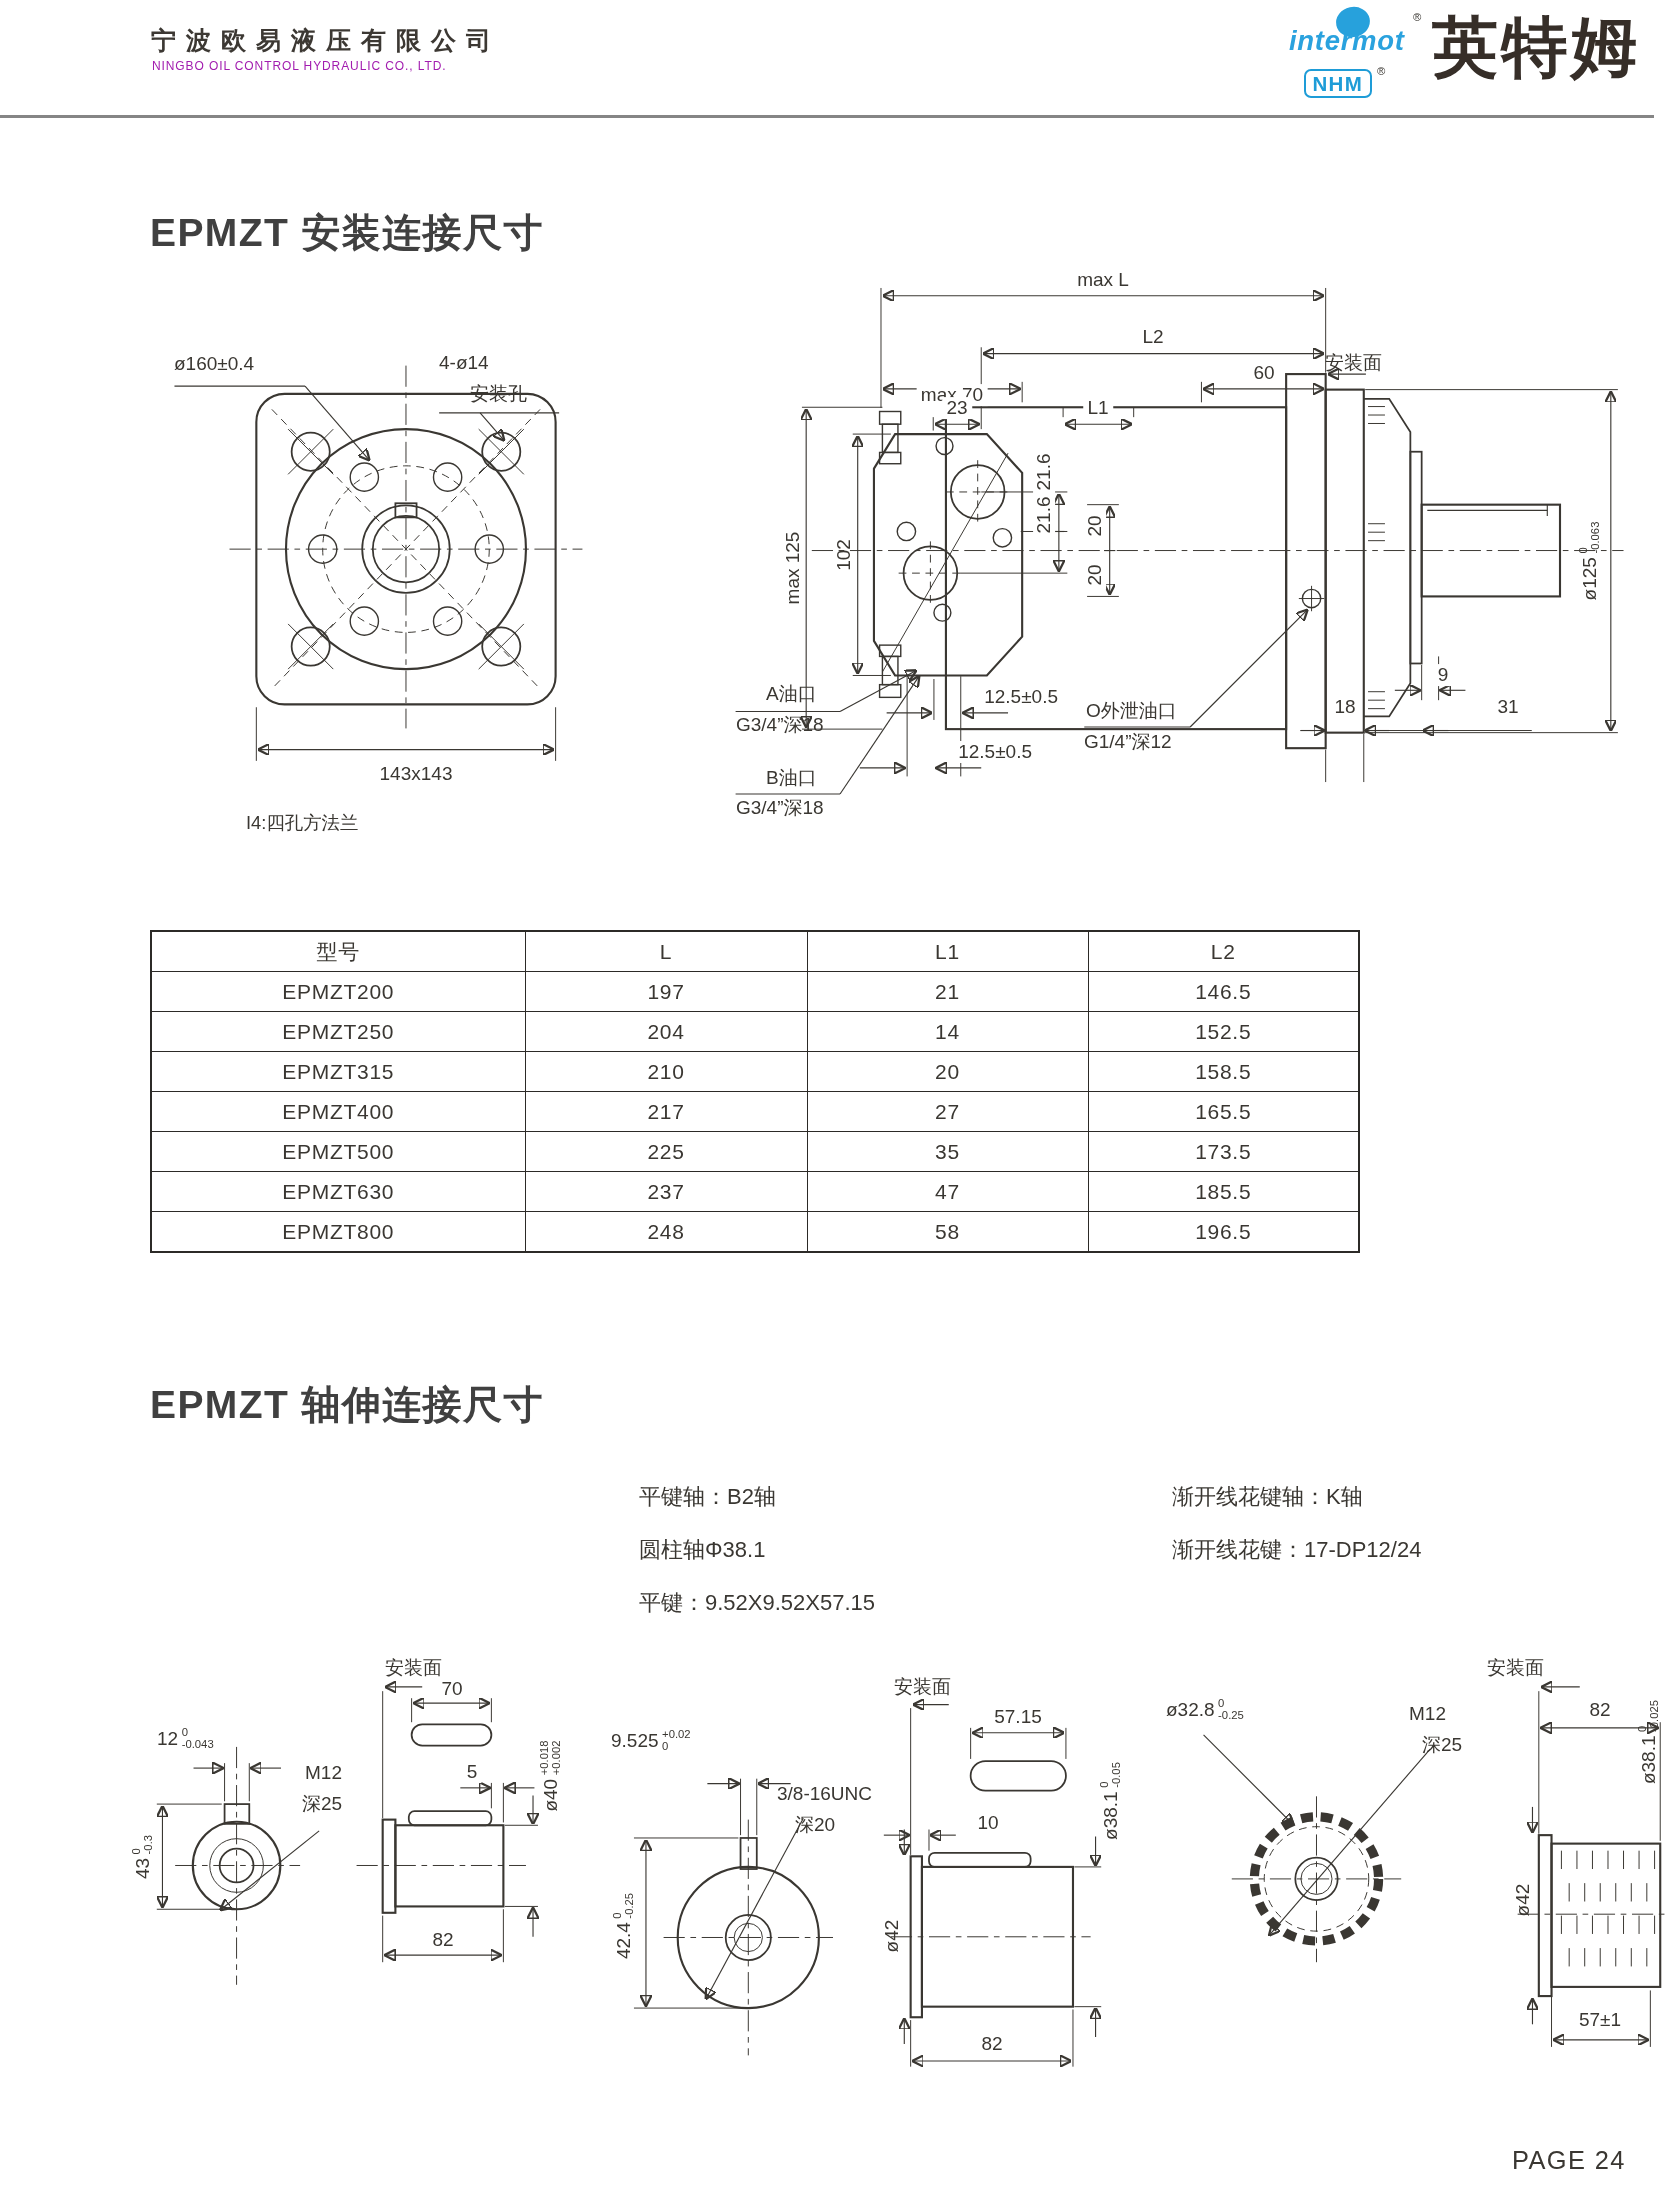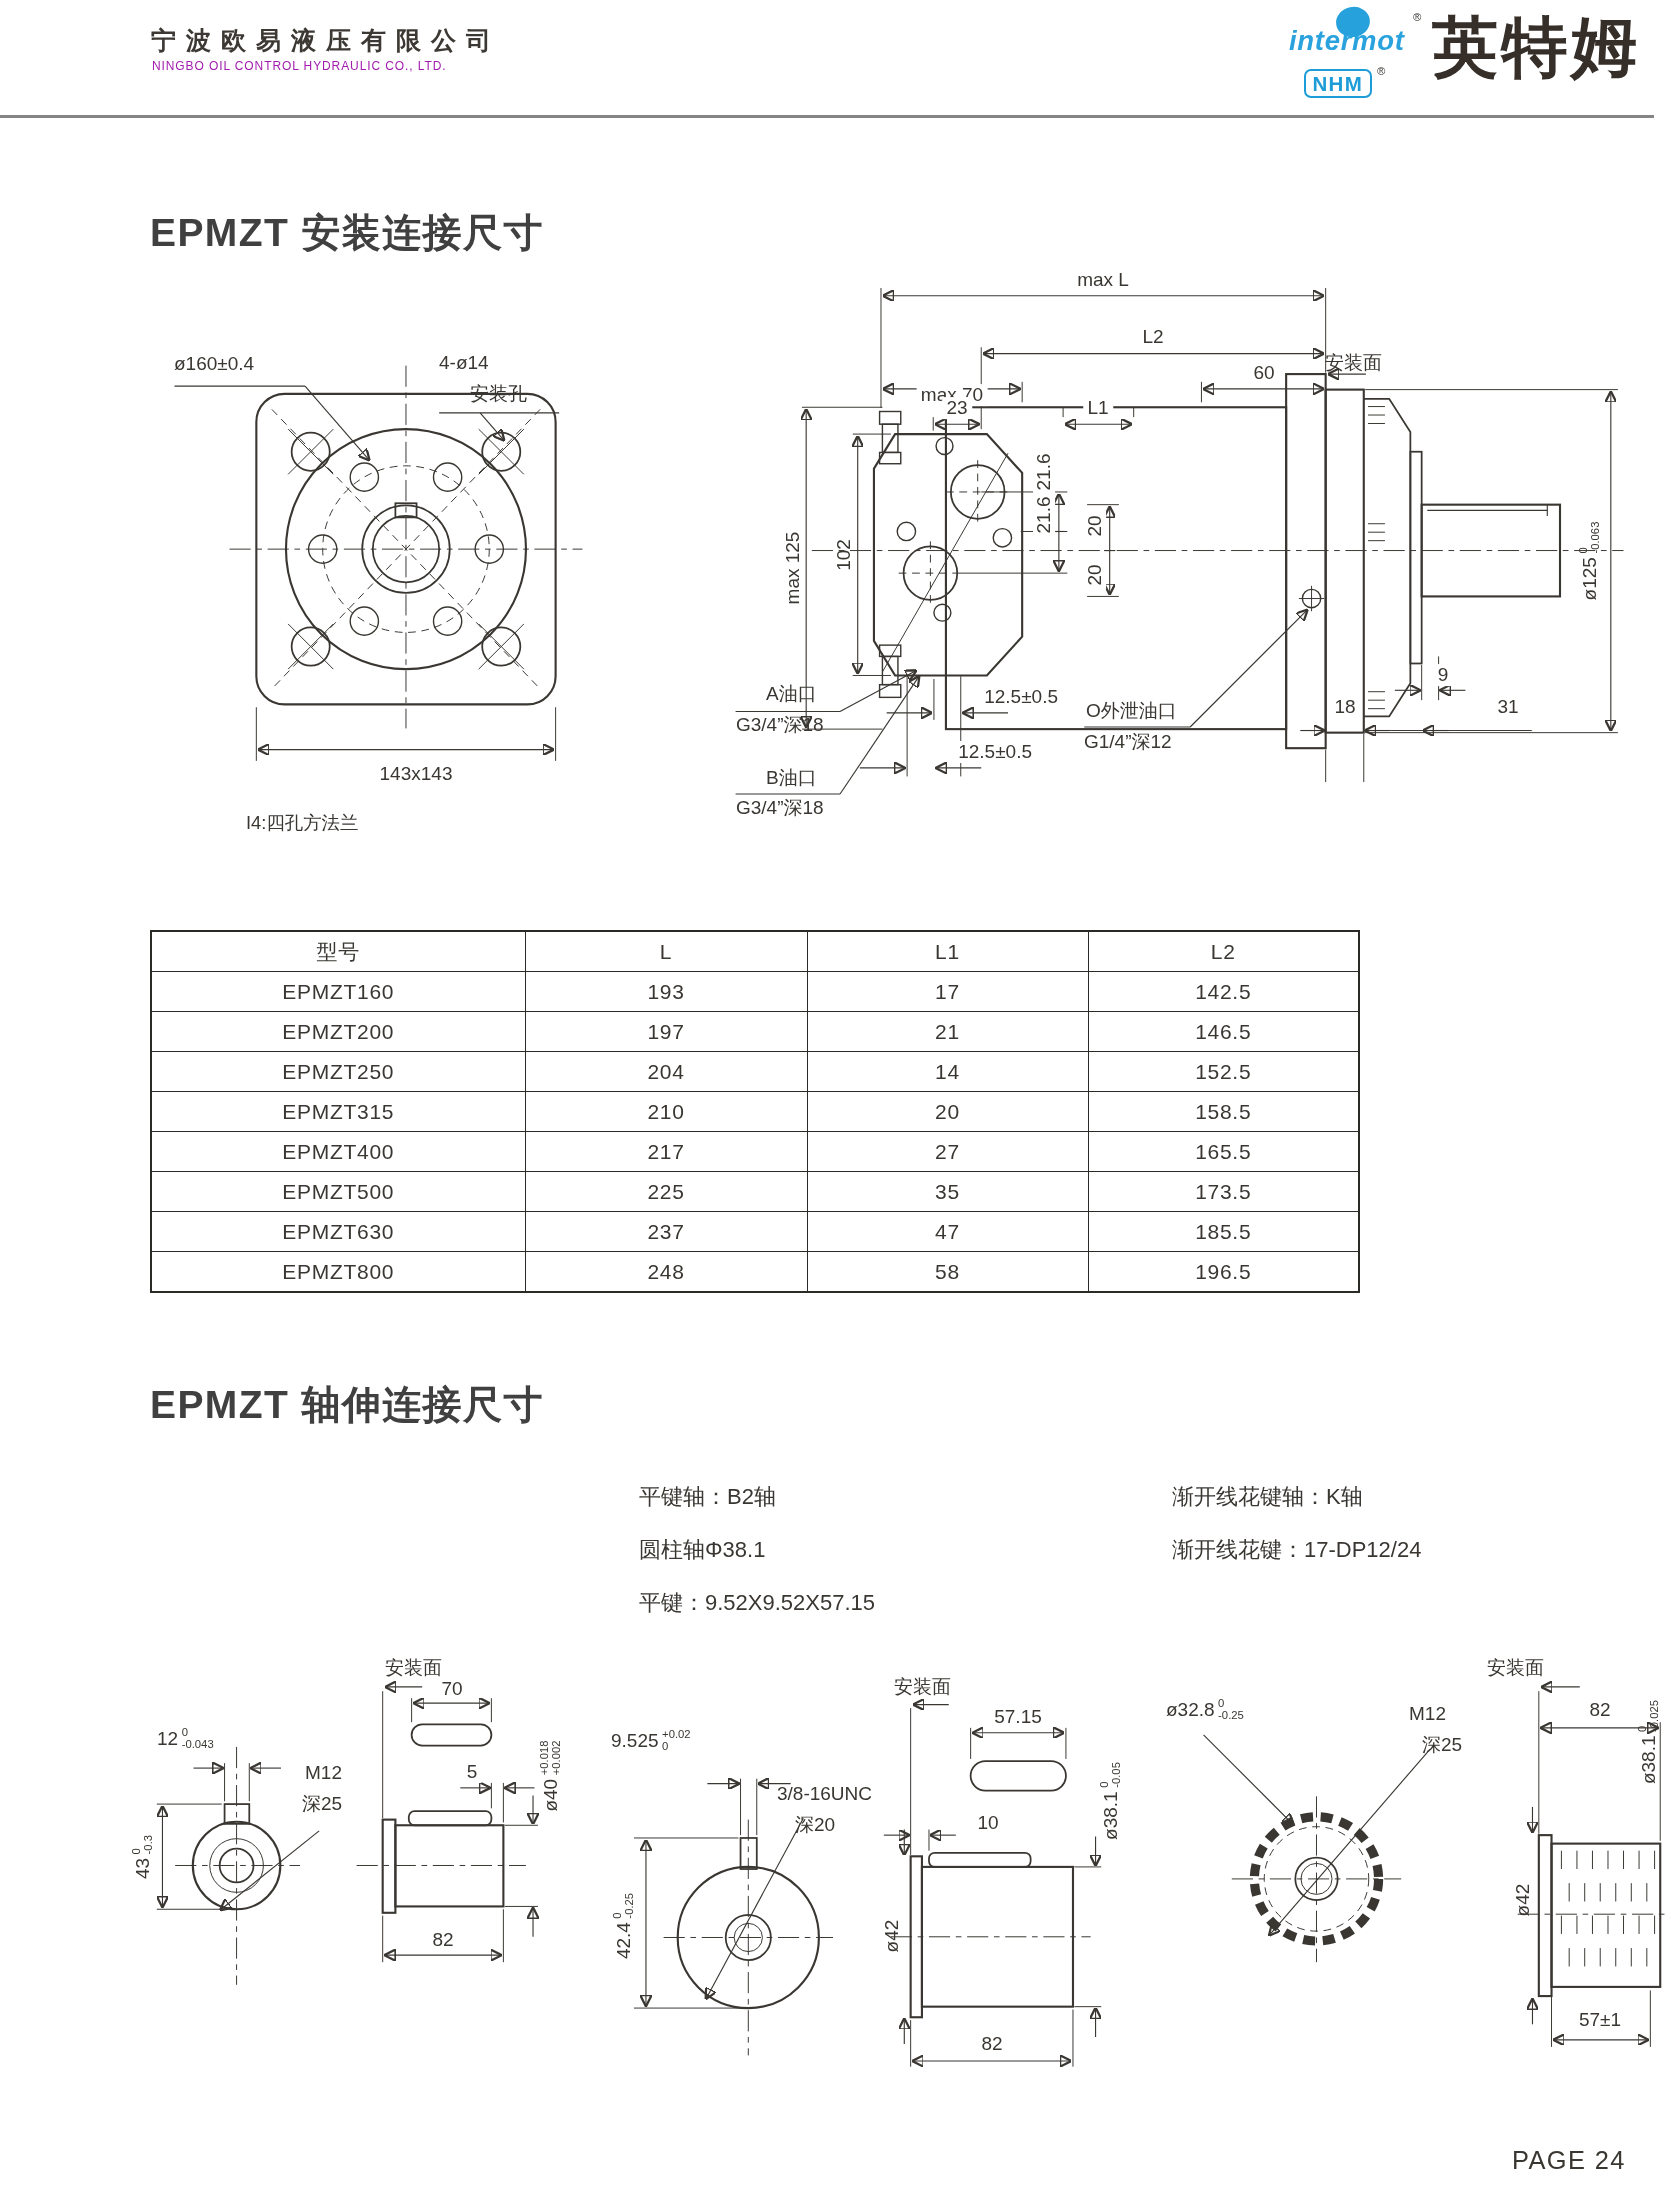--- a/index.html
+++ b/index.html
@@ -357,26 +357,20 @@
         <col style="width:271px">
       </colgroup>
     <tbody>
         <tr>
       <th>型号</th>
       <th>L</th>
       <th>L1</th>
       <th>L2</th>
     </tr>
     <tr>
-          <td>EPMZT160</td>
-          <td>193</td>
-          <td>17</td>
-          <td>142.5</td>
-        </tr>
-    <tr>
           <td>EPMZT200</td>
           <td>197</td>
           <td>21</td>
           <td>146.5</td>
         </tr>
     <tr>
           <td>EPMZT250</td>
           <td>204</td>
           <td>14</td>
           <td>152.5</td>

